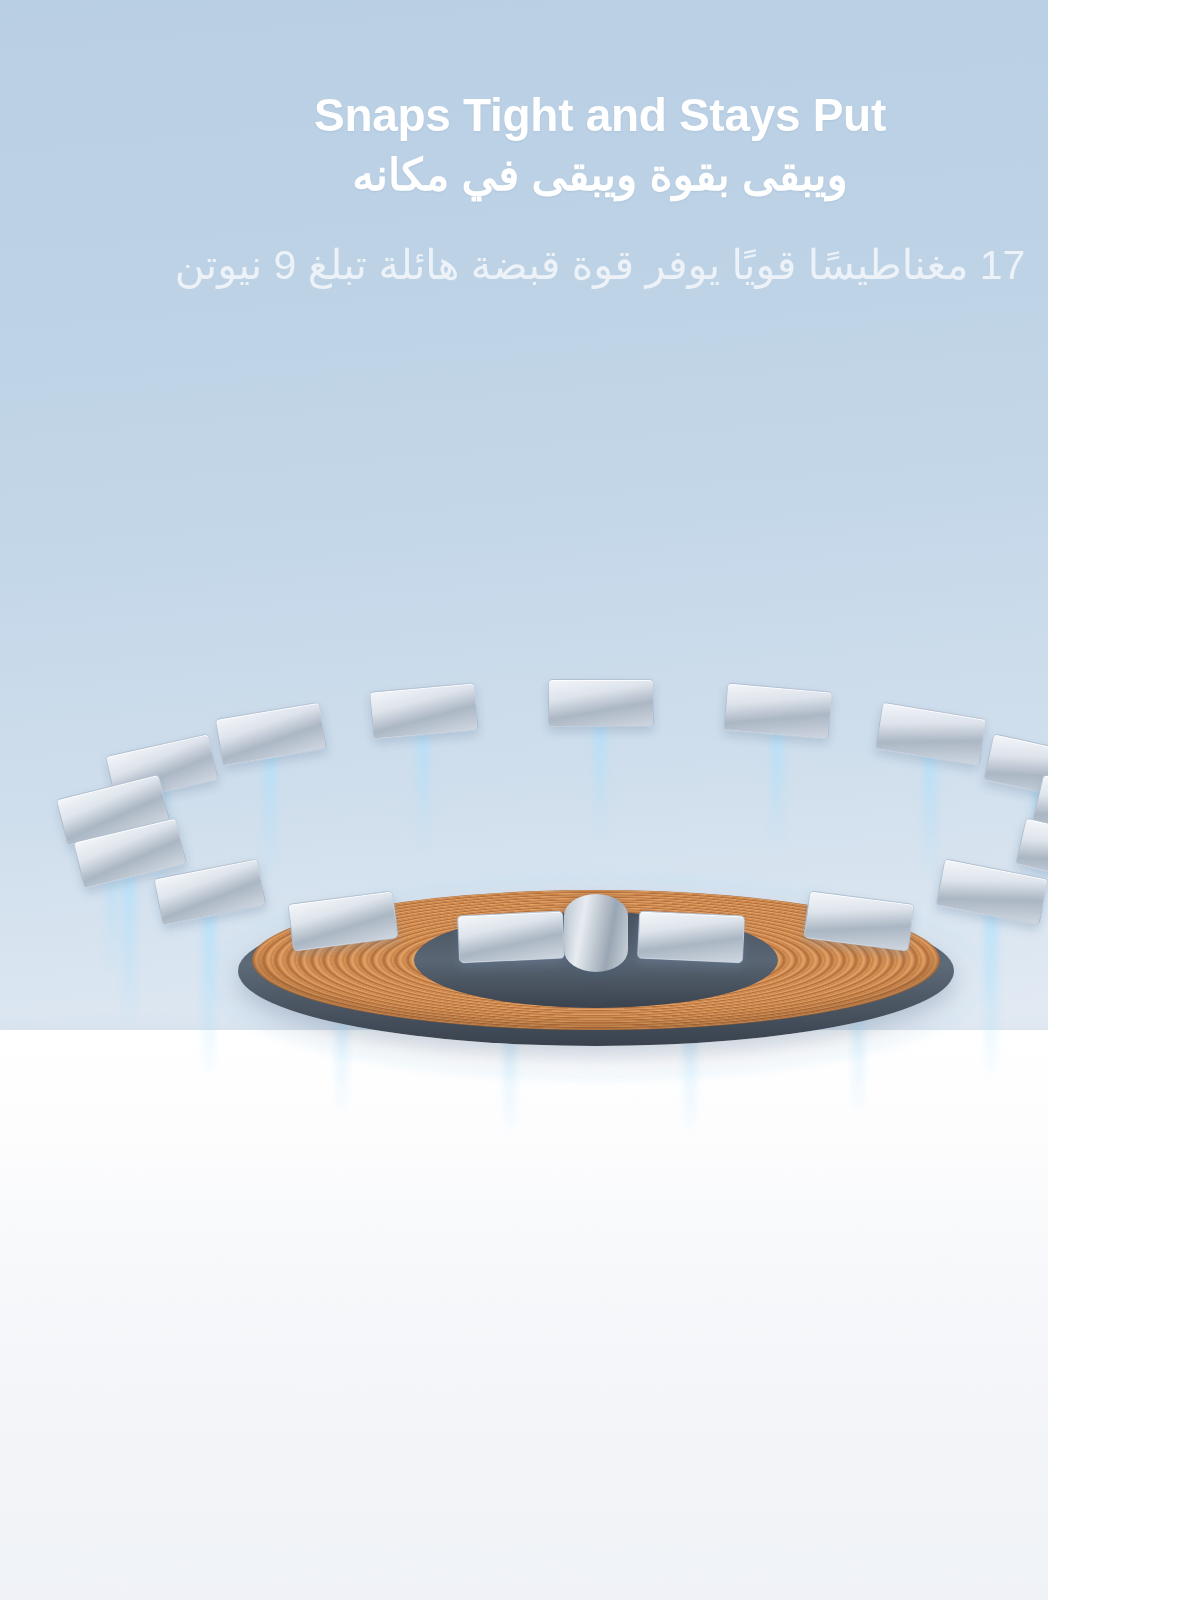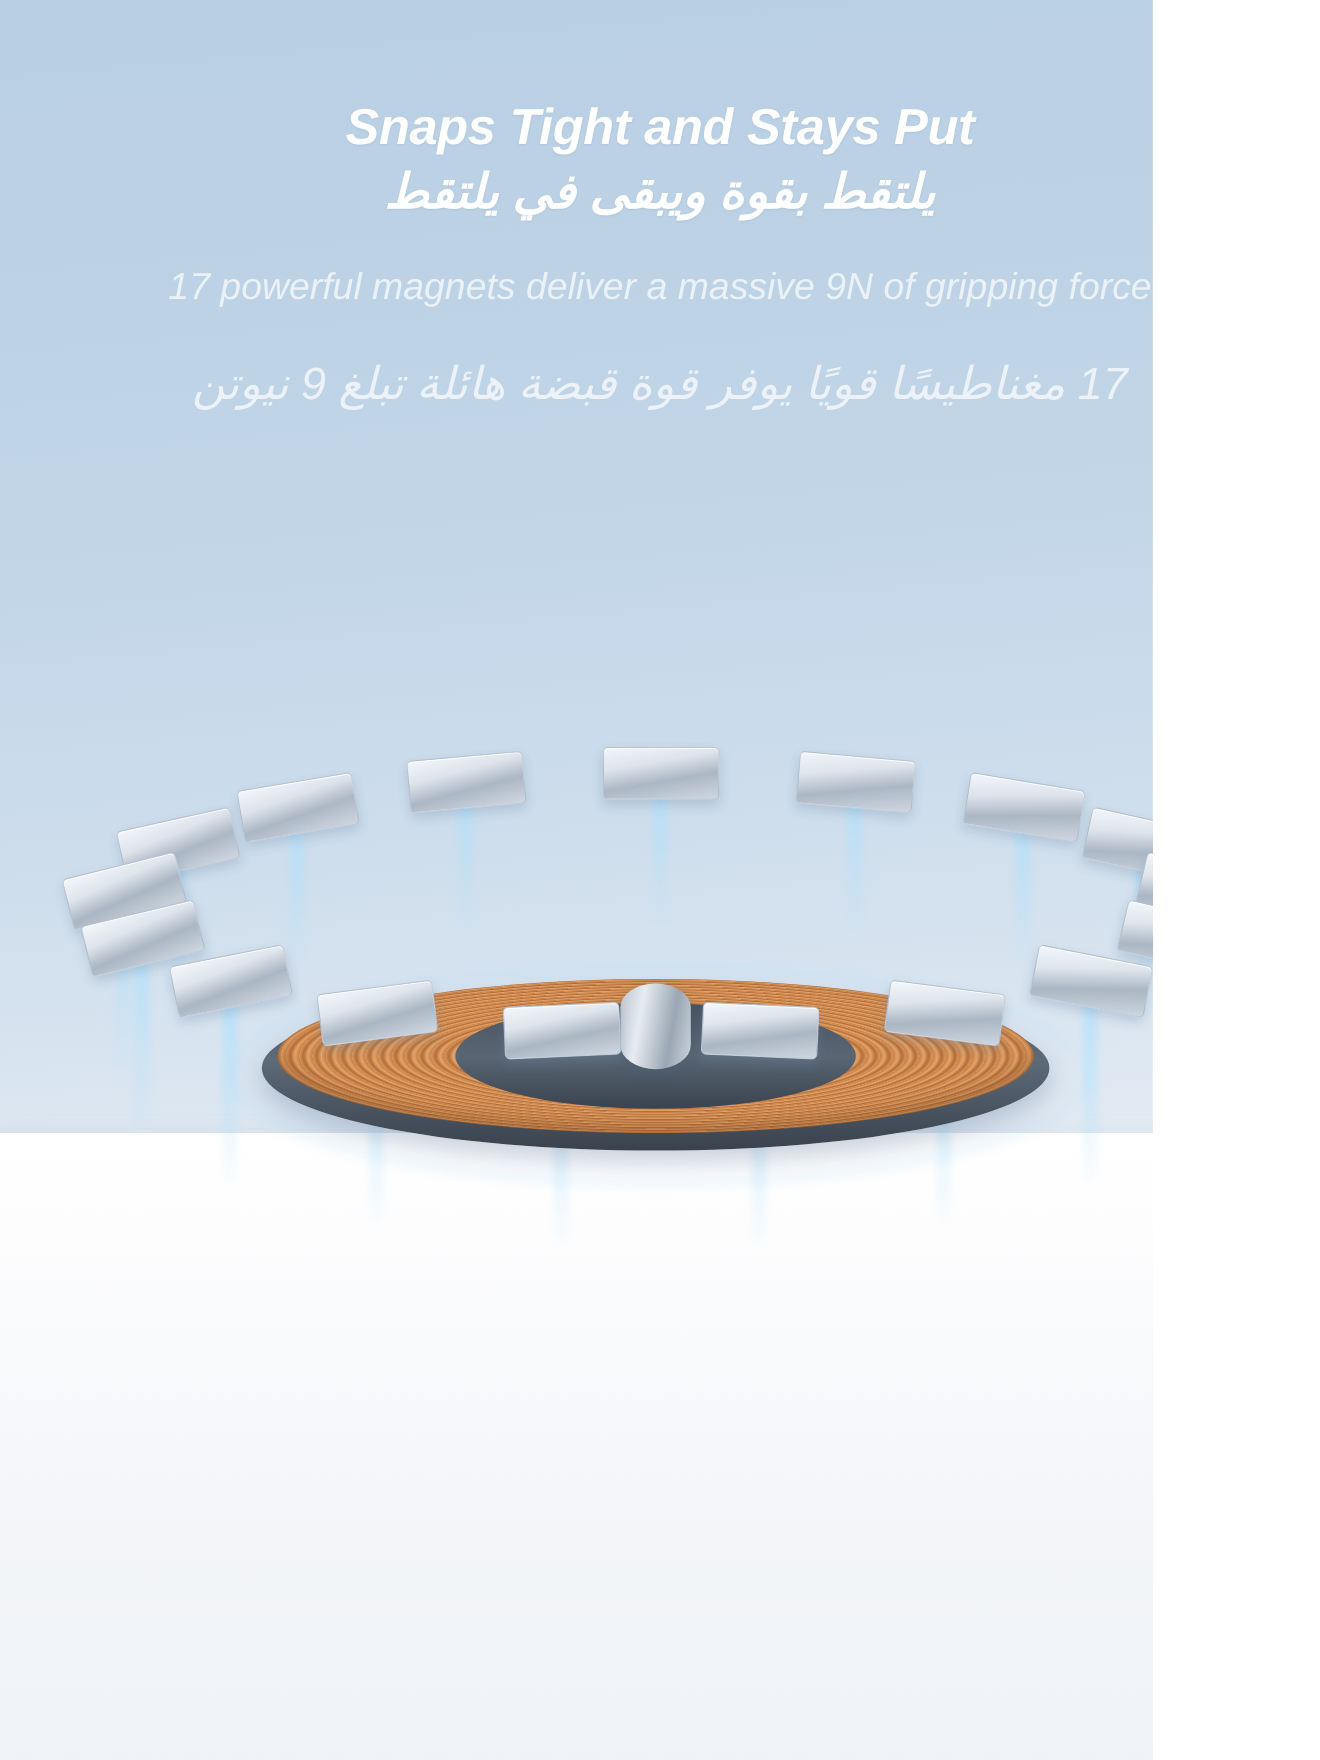--- a/index.html
+++ b/index.html
@@ -9,21 +9,20 @@
   }
   body {
     font-family: "Liberation Sans", sans-serif;
   }
   .page {
     position: relative;
     width: 1048px;
     height: 1600px;
     overflow: hidden;
     background: linear-gradient(175deg, #b9cfe4 0%, #bdd2e5 18%, #c4d7e9 34%, #cfdeec 48%, #dbe6f1 60%, #e8eef5 70%, #eef2f7 78%, #f3f5f9 86%, #f7f8fb 94%, #fafbfc 100%);
-    font-style: italic;
   }
 
   
   .text-block {
     position: absolute;
     top: 0;
     left: 0;
     width: 1200px;
     text-align: center;
     padding-top: 88px;
@@ -164,22 +163,21 @@
 
   .text-block, .scene { pointer-events: none; }
 </style>
 </head>
 <body>
 
 <div class="page">
 
   <div class="text-block">
     <h1 class="headline-en">Snaps Tight and Stays Put</h1>
-    <h2 class="headline-ar">يلتقط بقوة ويبقى في يلتقط</h2>
-    <p class="sub-en">17 powerful magnets deliver a massive 9N of gripping force</p>
+    <h2 class="headline-ar">ويبقى بقوة ويبقى في مكانه</h2>
     <p class="sub-ar">17 مغناطيسًا قويًا يوفر قوة قبضة هائلة تبلغ 9 نيوتن</p>
   </div>
 
   <div class="scene">
 
     <div class="pad"></div>
 
     <div class="beams" id="beams">
         <div class="beam" style="left: 593px; top: 158px; height: 120px;"></div>
         <div class="beam" style="left: 770.008px; top: 165.968px; height: 122.026px;"></div>

